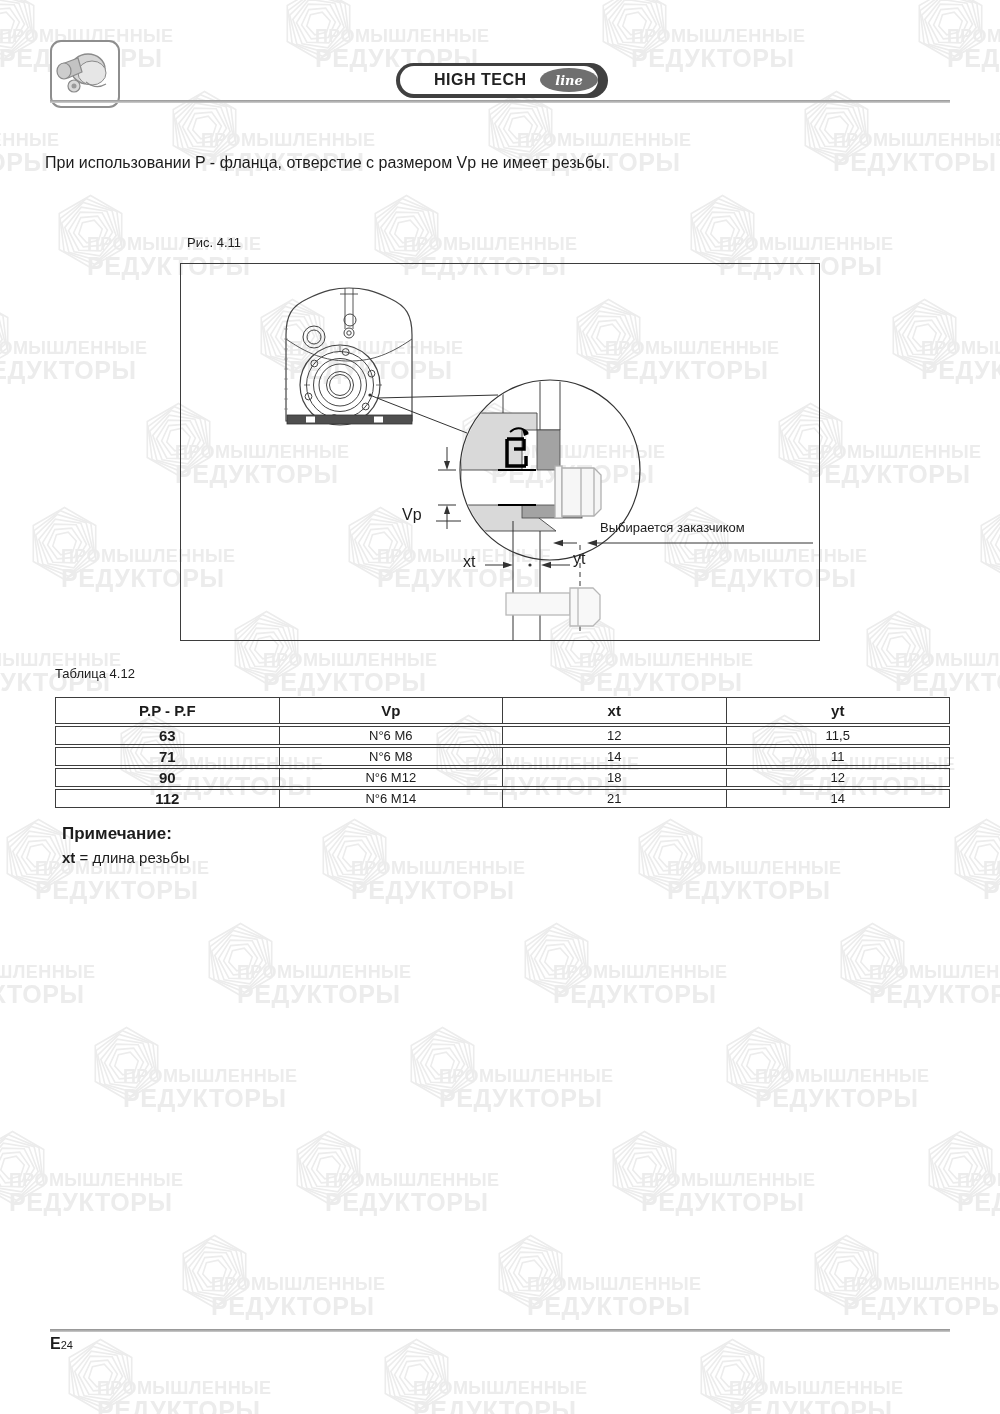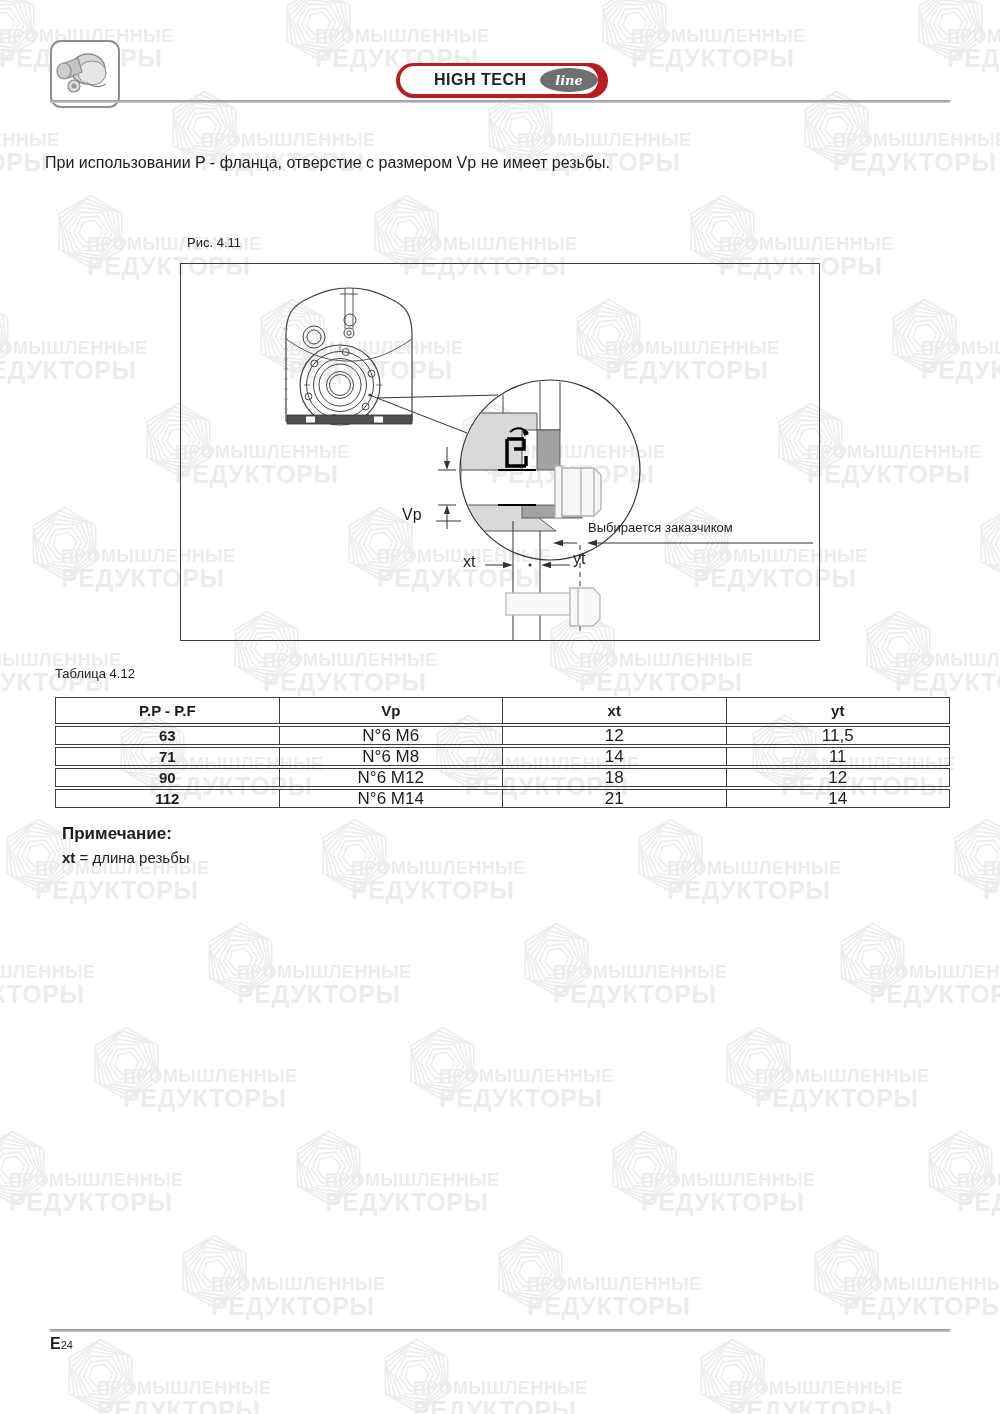--- a/index.html
+++ b/index.html
@@ -13,21 +13,21 @@
   .wm .l1{position:absolute;left:34px;top:40px;font-size:18px;letter-spacing:.4px;white-space:nowrap;font-weight:bold;}
   .wm .l2{position:absolute;left:34px;top:58px;font-size:25px;letter-spacing:.6px;white-space:nowrap;font-weight:bold;}
 
   
   #content{position:absolute;inset:0;z-index:1;}
   .abs{position:absolute;}
 
   
   #logo-box{left:50px;top:40px;width:66px;height:64px;border:2px solid #8e8e8e;border-radius:11px;background:#fff;}
   #top-rule{left:50px;top:100px;width:900px;height:3px;background:linear-gradient(#969696,#cfcfcf);}
-  #badge{left:396px;top:63px;width:212px;height:35px;border-radius:18px;background:#b91c1c;}
+  #badge{left:396px;top:63px;width:212px;height:35px;border-radius:18px;background:#404040;}
   #badge-inner{position:absolute;left:4px;top:3px;width:198px;height:28px;border-radius:14px;background:#fff;}
   #badge-label{position:absolute;left:34px;top:5px;font-size:16px;font-weight:bold;letter-spacing:.5px;color:#222;}
   #badge-ellipse{position:absolute;left:140px;top:2px;width:58px;height:24px;border-radius:50%;background:#6f6f6f;color:#fff;
      font-family:"DejaVu Serif","Liberation Serif",serif;font-style:italic;font-weight:bold;font-size:13px;
      display:flex;align-items:center;justify-content:center;}
 
   #page-title{left:52px;top:108px;font-size:19px;font-weight:bold;}
   #intro-text{left:45px;top:154px;font-size:16px;}
 
   
@@ -37,21 +37,21 @@
   .fig-label.small{font-size:13px;}
 
   
   #table-caption{left:55px;top:666px;font-size:13px;}
   #size-table{left:55px;top:697px;width:895px;}
   .t-row{display:flex;border:1px solid #3d3d3d;margin-bottom:2px;background:transparent;}
   .t-cell{flex:1 1 25%;text-align:left;border-left:1px solid #3d3d3d;
           display:flex;align-items:center;justify-content:center;}
   .t-cell:first-child{border-left:none;}
   .t-head .t-cell{height:25px;font-size:15px;font-weight:bold;}
-  .t-body .t-cell{height:17px;font-size:17px;}
+  .t-body .t-cell{height:17px;font-size:13px;}
   .t-body .t-cell.first{font-size:15px;font-weight:bold;}
 
   
   #note-heading{left:62px;top:824px;font-size:17px;font-weight:bold;}
   #note-line{left:62px;top:849px;font-size:15px;}
   #note-line b{font-weight:bold;}
 
   
   #footer-rule{left:50px;top:1329px;width:900px;height:3px;background:linear-gradient(#8f8f8f,#cccccc);}
   #page-num{left:50px;top:1335px;font-size:16px;font-weight:bold;}
@@ -801,21 +801,21 @@
         <g stroke="#b8b8b8" stroke-width="1.3" fill="#f8f8f8">
           <rect x="326" y="330" width="64" height="22"></rect>
           <path d="M390,325 L413,325 L420,332 L420,356 L413,363 L390,363 Z"></path>
           <path d="M398,325 V363" fill="none"></path>
         </g>
       </svg>
 
       <span class="fig-label" style="left:222px;top:243px;">Vp</span>
       <span class="fig-label" style="left:283px;top:290px;">xt</span>
       <span class="fig-label" style="left:393px;top:287px;">yt</span>
-      <span class="fig-label small" style="left:408px;top:257px;">Выбирается заказчиком</span>
+      <span class="fig-label small" style="left:420px;top:257px;">Выбирается заказчиком</span>
     </div>
 
     <div class="abs" id="table-caption">Таблица  4.12</div>
     <div class="abs" id="size-table">
         <div class="t-row t-head">
           <div class="t-cell">P.P - P.F</div>
           <div class="t-cell">Vp</div>
           <div class="t-cell">xt</div>
           <div class="t-cell">yt</div>
         </div>

